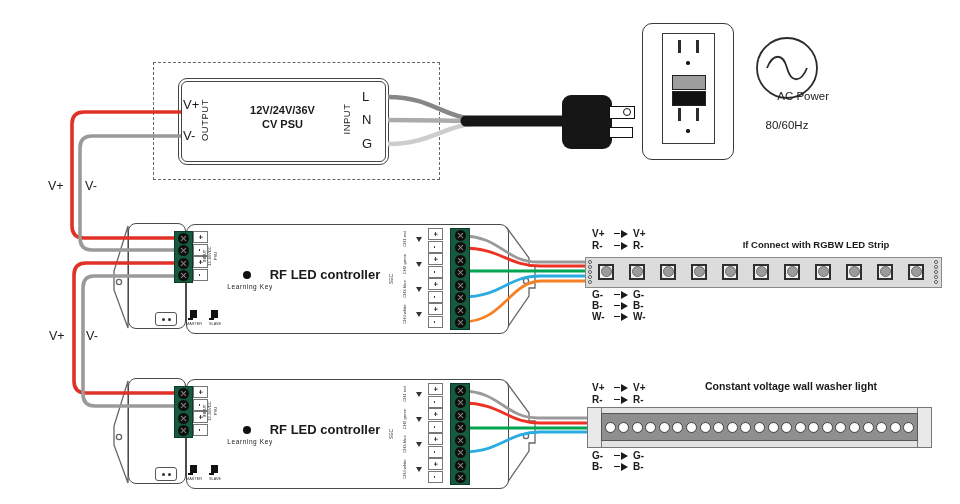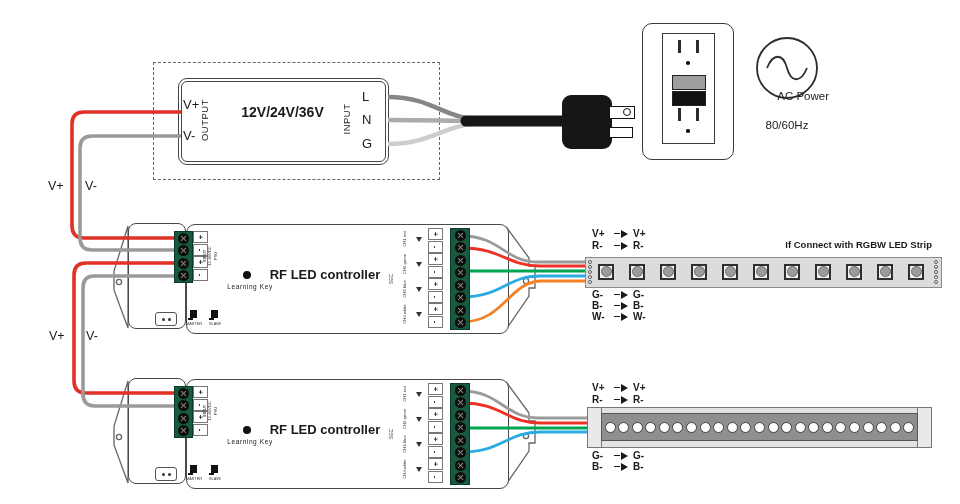--- a/index.html
+++ b/index.html
@@ -13,21 +13,21 @@
   .above{z-index:6;}
 
   
   #title{left:8px;top:4px;font-size:18px;font-weight:bold;letter-spacing:.2px;}
 
   
   .dashedbox{border:1.6px dashed #666;}
   .psu-body{background:#fff;border:1.5px solid #444;border-radius:9px;}
   .psu-body:after{content:"";position:absolute;left:2px;top:2px;right:2px;bottom:2px;
                   border:1px solid #444;border-radius:6px;}
-  .psu-line{font-size:14px;font-weight:bold;text-align:center;width:165px;}
+  .psu-line{font-size:11px;font-weight:bold;text-align:center;width:165px;}
   .pin{font-size:13px;}
   .vtext{transform:rotate(-90deg);text-align:center;line-height:1.15;}
 
   
   .plate{background:#fff;border:1.6px solid #3a3a3a;border-radius:10px;}
   .plate-in{background:#fff;border:1.2px solid #3a3a3a;}
   .slot{background:#2b2b2b;width:2.5px;height:13px;}
   .odot{background:#111;border-radius:50%;width:3.5px;height:3.5px;}
   .btn{width:32px;height:13px;border:1px solid #222;}
   .plug{background:#161616;border-radius:9px;}
@@ -77,21 +77,21 @@
   .ww-band{background:#8f8f8f;border:1px solid #575757;display:flex;align-items:center;justify-content:space-evenly;}
   .ww-band i{width:11px;height:11px;background:#fff;border:1px solid #3f3f3f;border-radius:50%;display:block;box-sizing:border-box;}
 
   
   .iolabel{display:flex;align-items:center;gap:5px;font-size:10px;font-weight:bold;}
   .iolabel .a{width:17px;}
   .arr{display:inline-block;width:14px;height:8px;position:relative;}
   .arr:before{content:"";position:absolute;left:0;top:3.2px;width:6px;height:1.6px;background:#1a1a1a;}
   .arr:after{content:"";position:absolute;right:0;top:0;border-top:4px solid transparent;
              border-bottom:4px solid transparent;border-left:7px solid #1a1a1a;}
-  .caption{font-weight:bold;text-align:right;}
+  .caption{font-weight:bold;text-align:center;}
   .buslabel{font-size:12.5px;}
 </style>
 </head>
 <body>
 
 <div id="canvas">
 
   <svg id="ears" class="layer" width="960" height="504">
     <g stroke="#666" stroke-width="1.3" fill="#fff">
       <path d="M128,226 L114,271 L114,290 L128,328 Z"></path>
@@ -105,20 +105,21 @@
     </g>
   </svg>
 
 
   <div class="abs dashedbox comp" style="left:153px;top:62px;width:285px;height:116px;"></div>
   <div class="abs psu-body comp" style="left:178px;top:78px;width:209px;height:85px;"></div>
   <div class="abs pin comp" style="left:183px;top:97px;">V+</div>
   <div class="abs pin comp" style="left:183px;top:128px;">V-</div>
   <div class="abs vtext comp" style="left:176px;top:114px;width:60px;height:12px;font-size:9.5px;letter-spacing:.5px;">OUTPUT</div>
   <div class="abs psu-line comp" style="left:200px;top:104px;">12V/24V/36V</div>
+  <div class="abs psu-line comp" style="left:200px;top:118px;">CV PSU</div>
   <div class="abs vtext comp" style="left:318px;top:113px;width:60px;height:12px;font-size:9.5px;letter-spacing:.5px;">INPUT</div>
   <div class="abs pin comp" style="left:362px;top:89px;">L</div>
   <div class="abs pin comp" style="left:362px;top:112px;">N</div>
   <div class="abs pin comp" style="left:362px;top:136px;">G</div>
 
   <div class="abs buslabel comp" style="left:48px;top:179px;">V+</div>
   <div class="abs buslabel comp" style="left:85px;top:179px;">V-</div>
   <div class="abs buslabel comp" style="left:49px;top:329px;">V+</div>
   <div class="abs buslabel comp" style="left:86px;top:329px;">V-</div>
 
@@ -404,20 +405,21 @@
   <div class="abs iolabel above" style="left:592px;top:382px;">
     <span class="a">V+</span>
       <span class="arr"></span>
       <span>V+</span>
   </div>
   <div class="abs iolabel above" style="left:592px;top:394px;">
     <span class="a">R-</span>
       <span class="arr"></span>
       <span>R-</span>
   </div>
+  <div class="abs caption above" style="left:655px;top:380px;width:272px;font-size:10.5px;">Constant voltage wall washer light</div>
   <div class="abs iolabel above" style="left:592px;top:450px;">
     <span class="a">G-</span>
       <span class="arr"></span>
       <span>G-</span>
   </div>
   <div class="abs iolabel above" style="left:592px;top:461px;">
     <span class="a">B-</span>
       <span class="arr"></span>
       <span>B-</span>
   </div>

